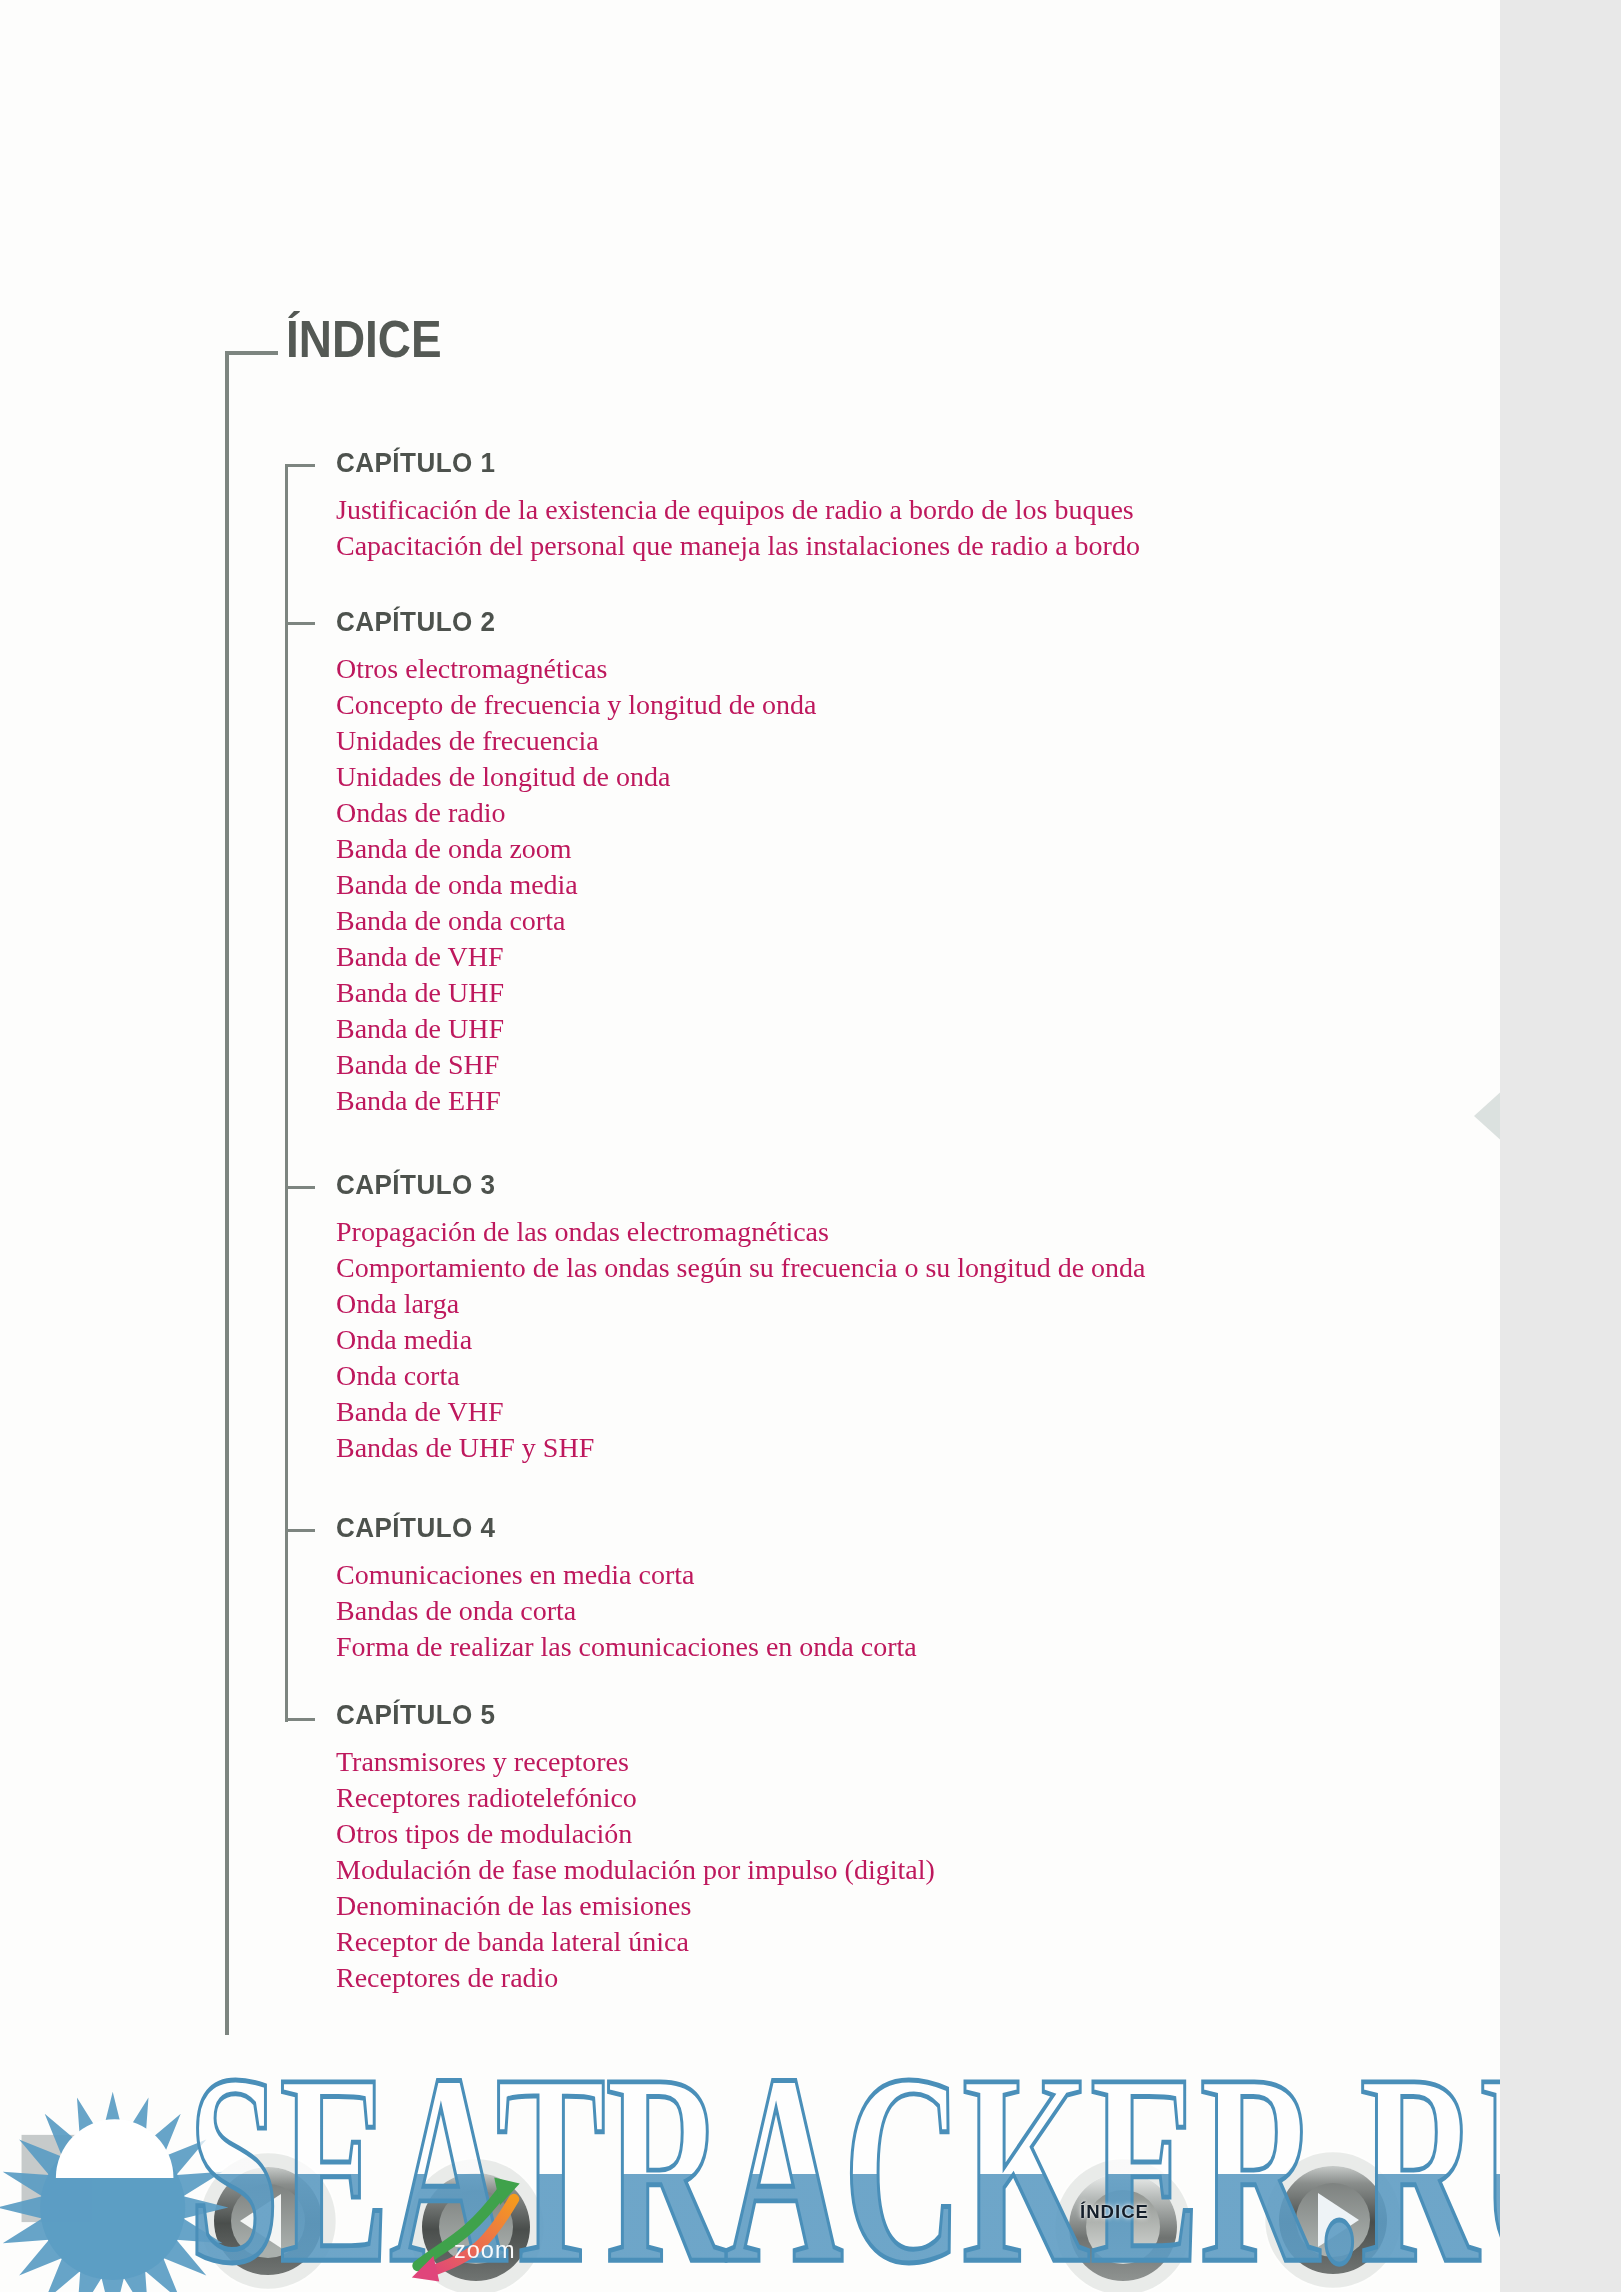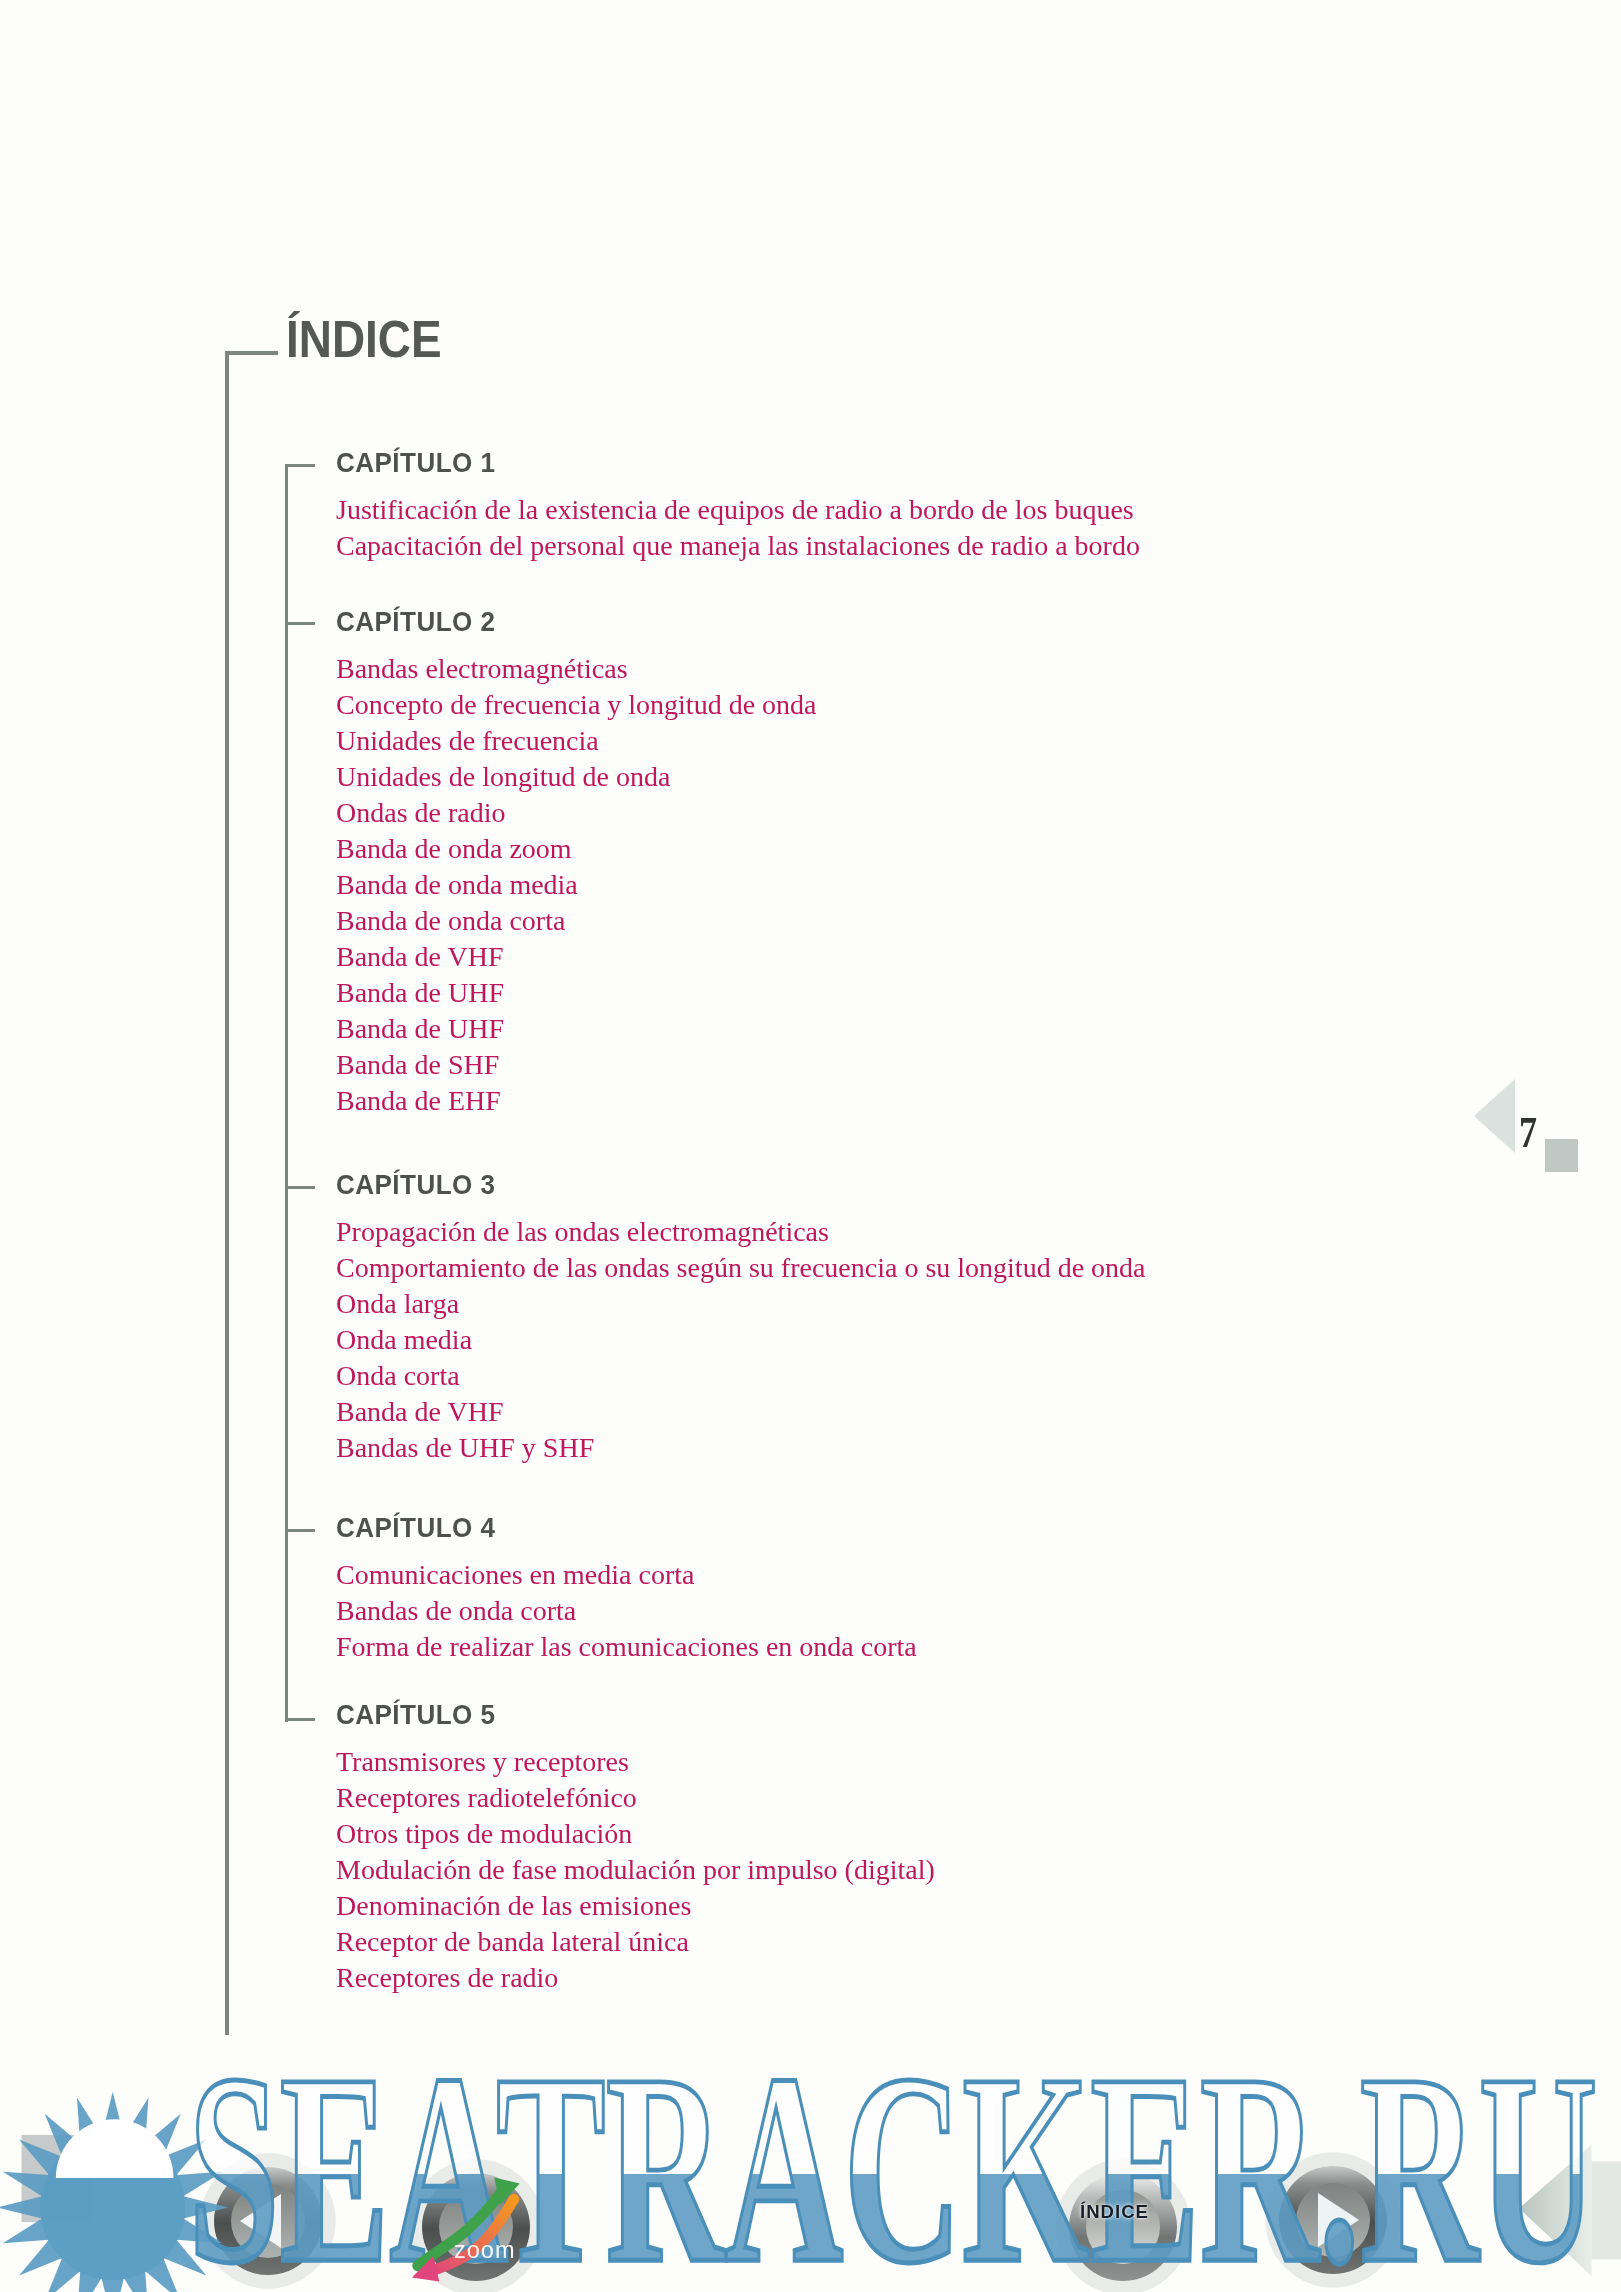--- a/index.html
+++ b/index.html
@@ -1,16 +1,16 @@
 <!DOCTYPE html>
 <html><head>
 <meta charset="utf-8">
 <style>
   html,body{margin:0;padding:0;background:#e8e8e8;}
-  #page{position:relative;width:1621px;height:2293px;background:#fdfdfc;overflow:hidden;
+  #page{position:relative;width:1500px;height:2293px;background:#fdfdfc;overflow:hidden;
         font-family:"Liberation Sans",sans-serif;}
 
   
   .line{position:absolute;background:#7d8580;}
   #main-h{left:225px;top:351px;width:53px;height:3.9px;}
   #main-v{left:225px;top:351px;width:3.9px;height:1684px;}
   #sec-v{left:285px;top:464px;width:2.9px;height:1258px;}
   .tick{position:absolute;left:285px;width:30px;height:2.9px;background:#7d8580;}
 
   
@@ -80,21 +80,21 @@
   <section class="chapter" style="top:447px">
     <h2 class="chapter-heading">CAPÍTULO 1</h2>
     <div class="toc-items">
         <div class="toc-item">Justificación de la existencia de equipos de radio a bordo de los buques</div>
         <div class="toc-item">Capacitación del personal que maneja las instalaciones de radio a bordo</div>
       </div>
   </section>
   <section class="chapter" style="top:606px">
     <h2 class="chapter-heading">CAPÍTULO 2</h2>
     <div class="toc-items">
-        <div class="toc-item">Bandas electromagnéticas</div>
+        <div class="toc-item">Otros electromagnéticas</div>
         <div class="toc-item">Concepto de frecuencia y longitud de onda</div>
         <div class="toc-item">Unidades de frecuencia</div>
         <div class="toc-item">Unidades de longitud de onda</div>
         <div class="toc-item">Ondas de radio</div>
         <div class="toc-item">Banda de onda zoom</div>
         <div class="toc-item">Banda de onda media</div>
         <div class="toc-item">Banda de onda corta</div>
         <div class="toc-item">Banda de VHF</div>
         <div class="toc-item">Banda de UHF</div>
         <div class="toc-item">Banda de UHF</div>

